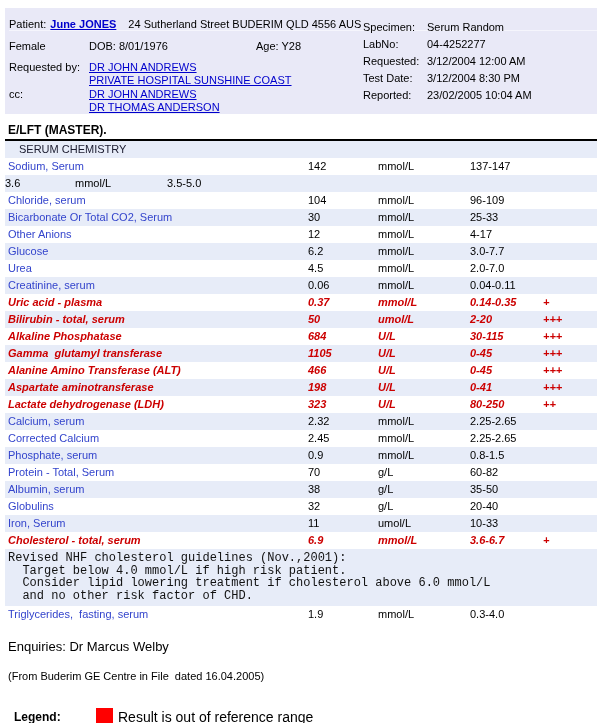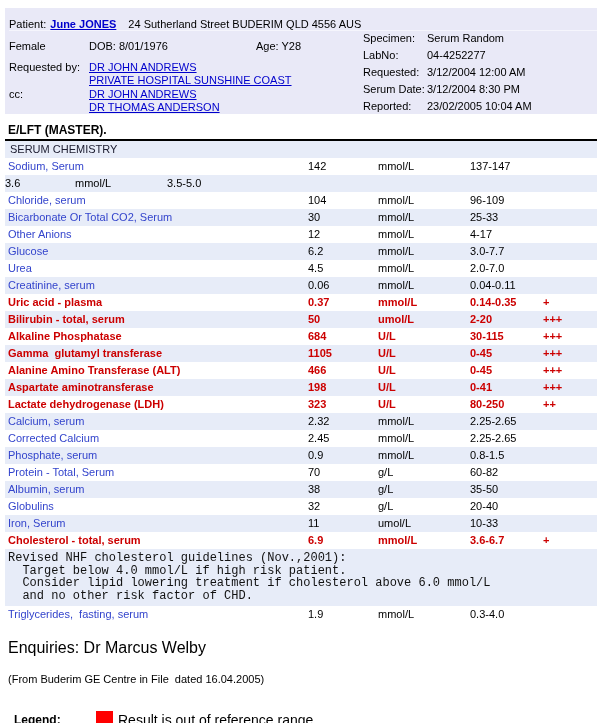--- a/index.html
+++ b/index.html
@@ -27,50 +27,50 @@
   .patient-row{border-bottom:1px solid #F5F5FC;}
   .patient-row .lbl{margin-right:4px;}
   .patient-name{color:var(--link-blue);font-weight:bold;text-decoration:underline;margin-right:12px;}
   .addr{color:#000;}
   .w80{width:80px;flex:none;}
   .dob{width:167px;flex:none;}
   .link{color:var(--link-blue);text-decoration:underline;}
   .cc-block{display:flex;align-items:center;margin-top:1px;}
   .cc-lines{display:flex;flex-direction:column;justify-content:space-between;}
   .cc-lines .link{line-height:13.5px;}
-  .meta{position:absolute;left:358px;top:21px;}
+  .meta{position:absolute;left:358px;top:10px;}
   .meta-row{display:flex;height:17px;align-items:center;}
   .meta-row .m-lbl{width:64px;flex:none;}
 
   
   .rpt-title{
     margin-top:6px;padding:3px 0 2px 3px;
     font-size:12px;font-weight:bold;
     border-bottom:2px solid #000;
   }
-  .section-row{background:var(--row-alt);height:17px;line-height:17px;padding-left:5px;color:#1a1a2e;}
+  .section-row{background:var(--row-alt);height:17px;line-height:17px;padding-left:14px;color:#1a1a2e;}
   .lab-row{display:flex;height:17px;line-height:17px;}
   .lab-row .name{width:303px;flex:none;padding-left:3px;color:var(--test-blue);white-space:pre;overflow:hidden;}
   .lab-row .value{width:70px;flex:none;}
   .lab-row .unit{width:92px;flex:none;}
   .lab-row .range{width:73px;flex:none;}
   .lab-row .flag{flex:1;}
   .lab-row.bg-blue{background:var(--row-alt);}
   .lab-row.bg-white{background:#fff;}
-  .lab-row.abnormal{font-weight:bold;color:var(--abn-red);}
+  .lab-row.abnormal{font-weight:bold;color:var(--abn-red);font-style:italic;}
   .lab-row.abnormal .name{color:var(--abn-red);}
 
   .note{background:var(--row-alt);padding:3px 0 4px 3px;}
   .note-line{
     font-family:"Liberation Mono","DejaVu Sans Mono",monospace;
     font-size:12px;line-height:12.5px;white-space:pre;color:#111;
   }
 
   
-  .enquiries{margin:16px 0 0 3px;font-size:16px;}
+  .enquiries{margin:16px 0 0 3px;font-size:13px;}
   .source{margin:16px 0 0 3px;font-size:11px;white-space:pre;}
   .legend{display:flex;align-items:center;margin:26px 0 0 9px;}
   .legend-lbl{font-weight:bold;font-size:12px;width:82px;flex:none;}
   .legend-swatch{width:17px;height:17px;background:var(--legend-red);flex:none;margin-right:5px;}
   .legend-txt{font-size:14px;}
 </style>
 </head>
 <body>
 
 <div class="page">
@@ -106,21 +106,21 @@
   </div>
           <div class="meta-row">
     <span class="m-lbl">LabNo:</span>
     <span class="m-val">04-4252277</span>
   </div>
           <div class="meta-row">
     <span class="m-lbl">Requested:</span>
     <span class="m-val">3/12/2004 12:00 AM</span>
   </div>
           <div class="meta-row">
-    <span class="m-lbl">Serum Date:</span>
+    <span class="m-lbl">Test Date:</span>
     <span class="m-val">3/12/2004 8:30 PM</span>
   </div>
           <div class="meta-row">
     <span class="m-lbl">Reported:</span>
     <span class="m-val">23/02/2005 10:04 AM</span>
   </div>
         </div>
     </div>
 
     <div class="rpt-title">E/LFT (MASTER).</div>

